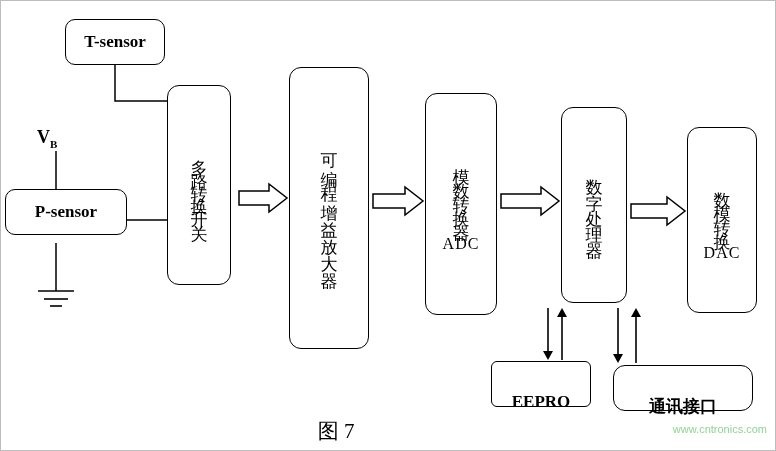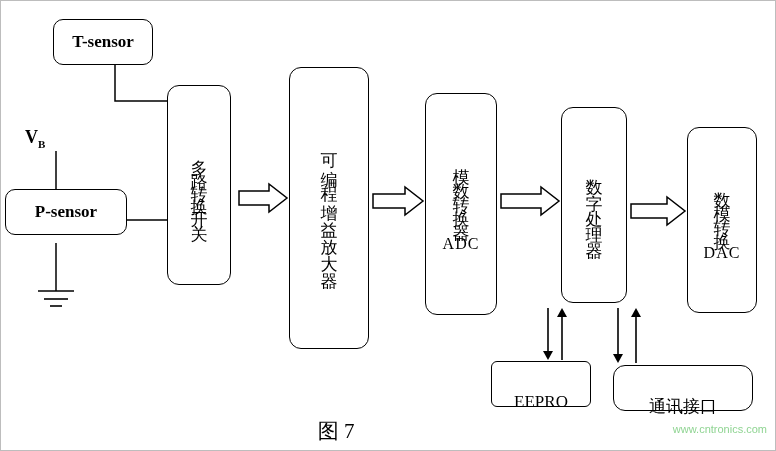--- a/index.html
+++ b/index.html
@@ -22,50 +22,50 @@
     z-index:1;
     color:#000;
   }
   .rounded{border-radius:12px;}
   .rounded-sm{border-radius:10px;}
   .hlabel{
     font-size:17px;font-weight:600;
     font-family:"Liberation Serif","DejaVu Serif",serif;
     white-space:nowrap;
   }
-  .plain{font-weight:400;margin-top:36px;}
+  .plain{font-weight:700;margin-top:36px;}
   .vtext{
     writing-mode:vertical-lr;
     text-orientation:upright;
     font-size:17px;
     font-family:"Liberation Serif","DejaVu Serif",serif;
     white-space:nowrap;
     line-height:1;
   }
   .ls13{letter-spacing:13px;}
   .ls17{letter-spacing:17px;}
   .ls14{letter-spacing:14px;}
   .ls16{letter-spacing:16px;}
   .stack{flex-direction:column;gap:10px;}
   .enlabel{
     font-size:16px;font-family:"Liberation Serif","DejaVu Serif",serif;
     letter-spacing:1px;
   }
   
-  #t-sensor{left:52px;top:18px;width:100px;height:46px;}
+  #t-sensor{left:64px;top:18px;width:100px;height:46px;}
   #p-sensor{left:4px;top:188px;width:122px;height:46px;}
   #mux{left:166px;top:84px;width:64px;height:200px;}
   #pga{left:288px;top:66px;width:80px;height:282px;}
   #adc{left:424px;top:92px;width:72px;height:222px;}
   #dsp{left:560px;top:106px;width:66px;height:196px;}
   #dac{left:686px;top:126px;width:70px;height:186px;}
   #eeprom{left:490px;top:360px;width:100px;height:46px;border-radius:6px;}
   #comm{left:612px;top:364px;width:140px;height:46px;border-radius:12px;}
   #vb{
-    position:absolute;left:24px;top:126px;z-index:1;
+    position:absolute;left:36px;top:126px;z-index:1;
     font-size:18px;font-weight:700;
     font-family:"Liberation Serif","DejaVu Serif",serif;
   }
   #vb sub{font-size:11px;font-weight:700;}
   #caption{
     position:absolute;left:270px;top:416px;width:130px;
     text-align:center;font-size:21px;z-index:1;
   }
   #watermark{
     position:absolute;left:570px;top:422px;width:196px;

